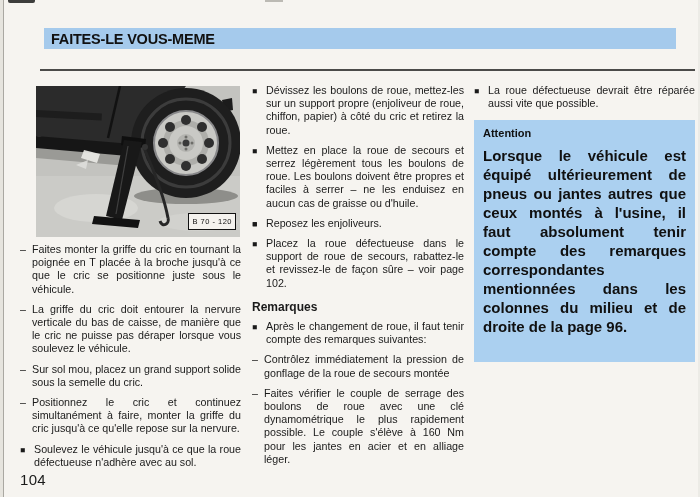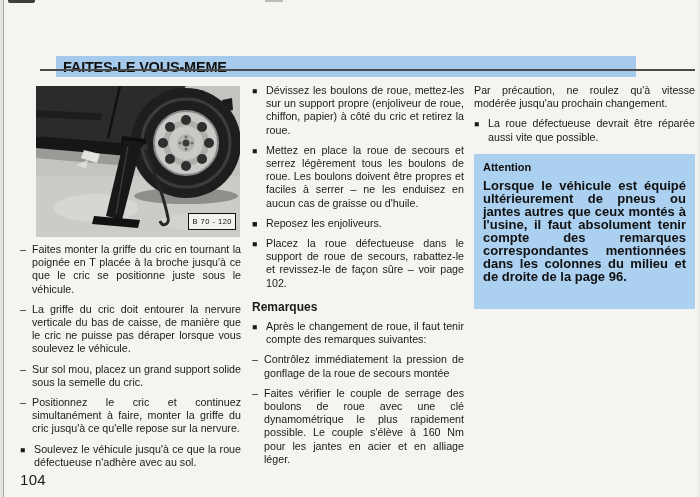--- a/index.html
+++ b/index.html
@@ -11,21 +11,21 @@
     -webkit-font-smoothing:antialiased;
   }
   
   .scan-strip-left{position:absolute;left:0;top:0;width:3px;height:100%;background:#e6e4de;}
   .scan-edge-left{position:absolute;left:3px;top:0;width:1px;height:100%;background:#97958f;opacity:.8;}
   .scan-edge-right{position:absolute;right:0;top:0;width:2px;height:100%;background:#ecebe6;}
   .scan-smudge-1{position:absolute;left:8px;top:0;width:27px;height:3px;background:#1c1c1c;border-radius:0 0 2px 2px;opacity:.85;}
   .scan-smudge-2{position:absolute;left:265px;top:0;width:18px;height:2px;background:#bcbab4;}
 
   
-  .header-bar{position:absolute;left:56px;top:28px;width:580px;height:21px;background:#a5caec;margin-top:28px;}
+  .header-bar{position:absolute;left:44px;top:28px;width:632px;height:21px;background:#a5caec;}
   .header-title{position:absolute;left:7px;top:3px;font-size:14.5px;font-weight:bold;letter-spacing:-0.2px;color:#111;white-space:nowrap;}
   .rule{position:absolute;left:40px;top:69px;width:655px;height:2px;background:#4b4b49;}
 
   
   .photo{position:absolute;left:36px;top:86px;width:204px;height:151px;}
   .photo svg{display:block;}
   .photo-caption{
     position:absolute;right:4px;bottom:7px;
     background:#f4f2ee;border:1px solid #111;
     font-size:7.5px;line-height:9px;padding:3px 3px;letter-spacing:.5px;color:#111;
@@ -44,21 +44,21 @@
   .mk-sq{font-size:8.5px;top:1px;}
   .para{margin:0 0 7px 0;}
   .heading{font-weight:bold;font-size:12px;margin:11px 0 6px 0;text-align:left;}
 
   
   .attention{
     background:#abd0f0;margin-top:10px;padding:7px 9px 26px 9px;
     font-weight:bold;color:#101010;
   }
   .attention-heading{font-size:11px;margin:0 0 5px 0;text-align:left;}
-  .attention-body{font-size:13px;line-height:13px;text-align:justify;}
+  .attention-body{font-size:15px;line-height:19px;text-align:justify;}
 
   .page-number{position:absolute;left:20px;top:471px;font-size:15px;letter-spacing:.3px;}
 </style>
 </head>
 <body>
 
 <div class="scan-strip-left"></div>
 <div class="scan-edge-left"></div>
 <div class="scan-edge-right"></div>
 <div class="scan-smudge-1"></div>
@@ -176,21 +176,20 @@
     <span>Contrôlez immédiatement la pression de gonflage de la roue de secours montée</span>
   </div>
   <div class="li li-dash">
     <span class="mk">–</span>
     <span>Faites vérifier le couple de serrage des boulons de roue avec une clé dynamométrique le plus rapidement possible. Le couple s'élève à 160 Nm pour les jantes en acier et en alliage léger.</span>
   </div>
 
 </div>
 
 <div class="col col-right">
-  <div class="para">Par précaution, ne roulez qu'à vitesse modérée jusqu'au prochain changement.</div>
 
   <div class="li li-sq">
     <span class="mk mk-sq">■</span>
     <span>La roue défectueuse devrait être réparée aussi vite que possible.</span>
   </div>
 
   <div class="attention">
     <div class="attention-heading">Attention</div>
     <div class="attention-body">Lorsque le véhicule est équipé ultérieurement de pneus ou jantes autres que ceux montés à l'usine, il faut absolument tenir compte des remarques correspondantes mentionnées dans les colonnes du milieu et de droite de la page 96.</div>
   </div>

